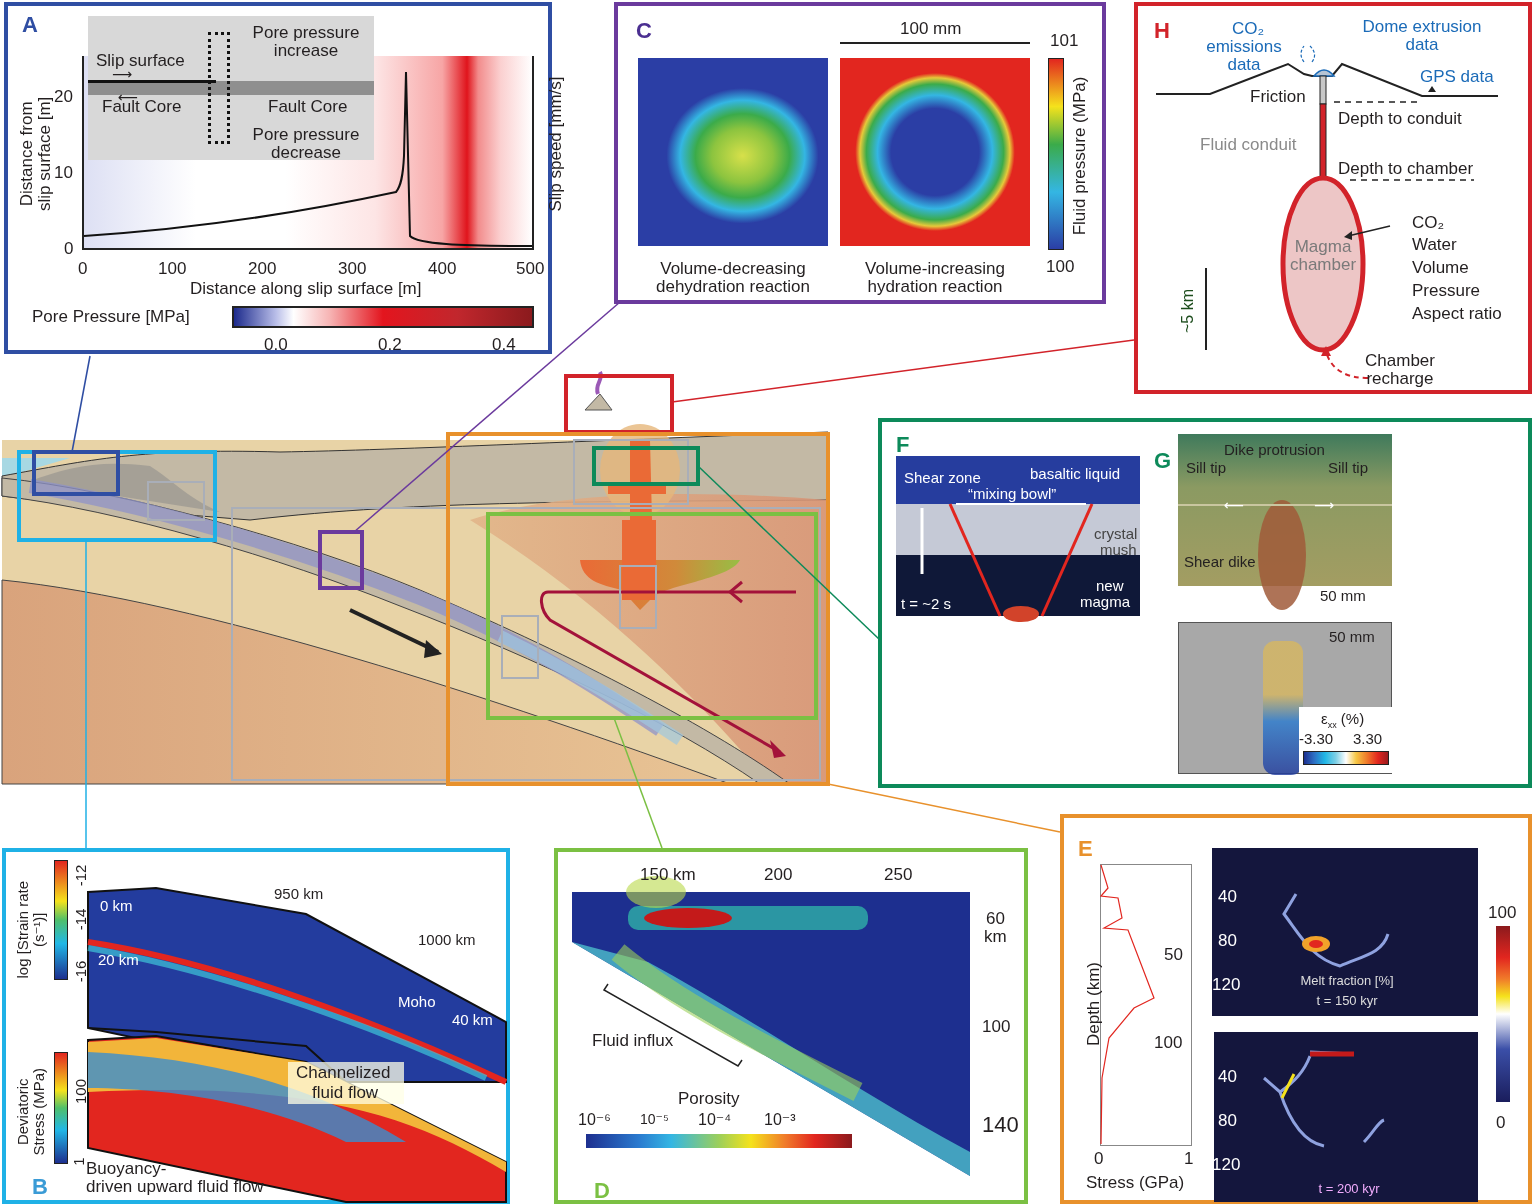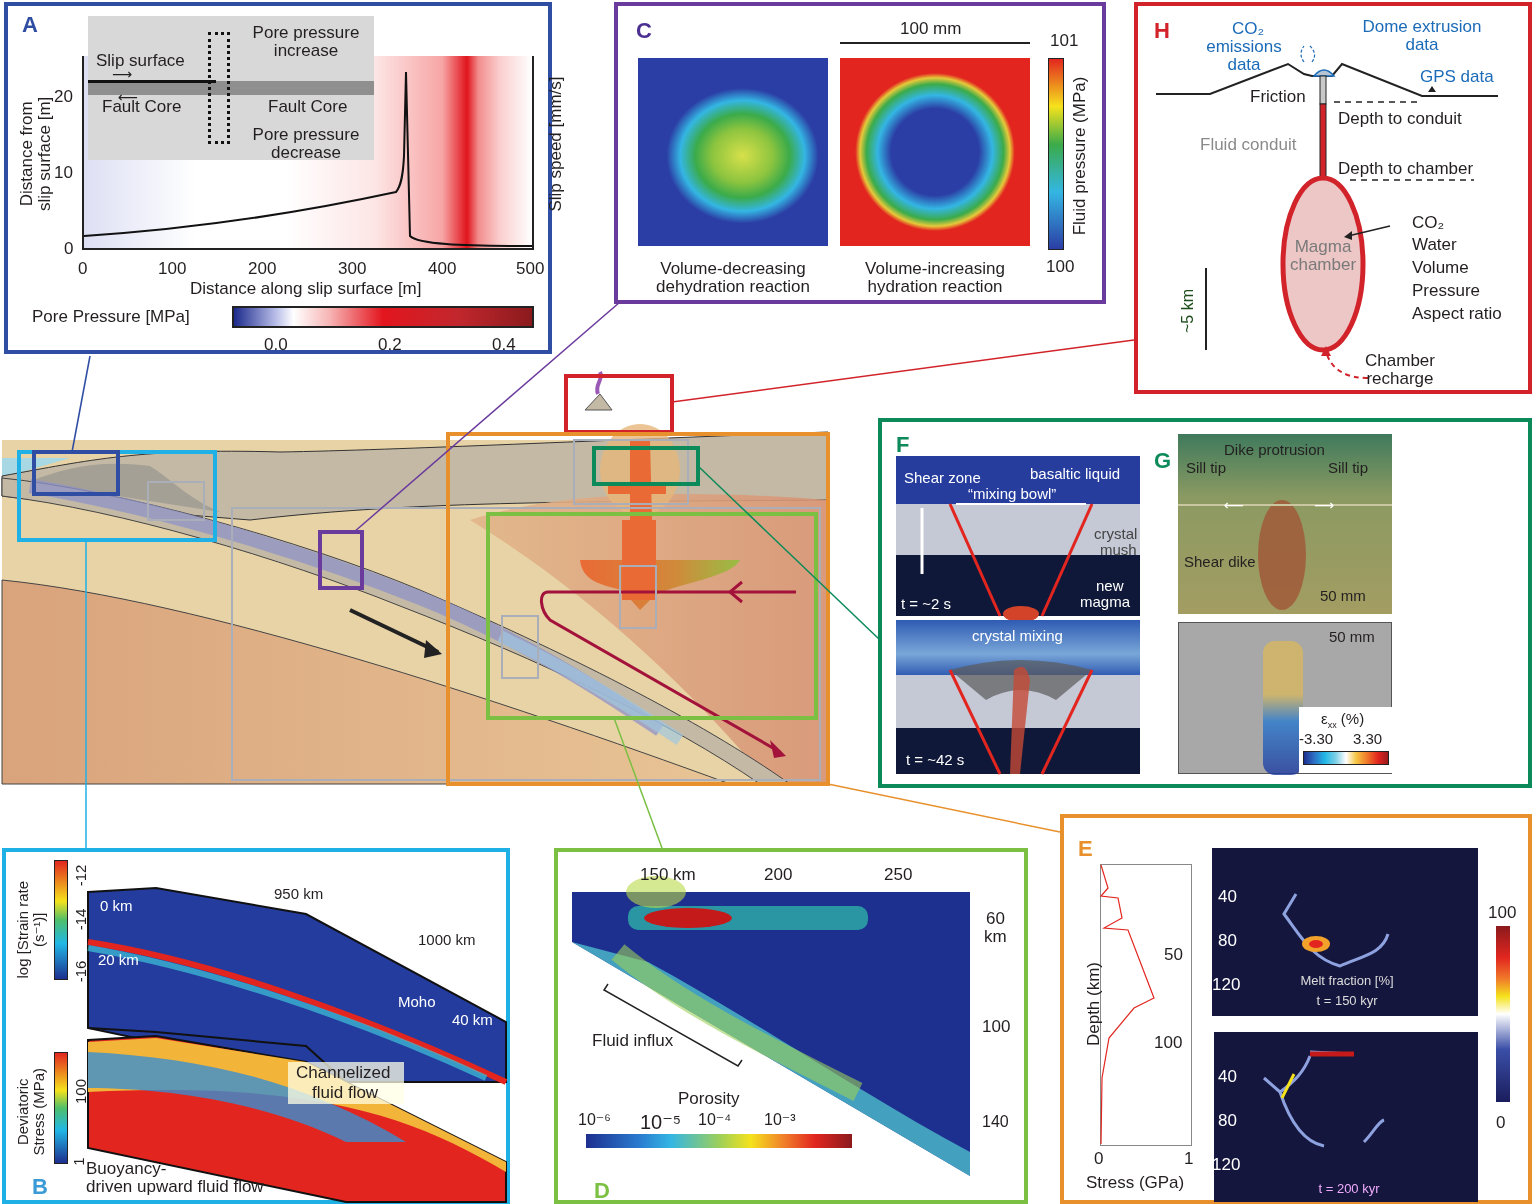--- a/index.html
+++ b/index.html
@@ -212,34 +212,23 @@
     </svg>
     <span class="t" style="left:8px;top:14px;font-size:15px;color:#fff;">Shear zone</span>
     <span class="t" style="left:134px;top:10px;font-size:15px;color:#fff;">basaltic liquid</span>
     <span class="t" style="left:72px;top:30px;font-size:15px;color:#fff;">“mixing bowl”</span>
     <span class="t" style="left:198px;top:70px;font-size:15px;color:#444;">crystal</span>
     <span class="t" style="left:204px;top:86px;font-size:15px;color:#444;">mush</span>
     <span class="t" style="left:200px;top:122px;font-size:15px;color:#fff;">new</span>
     <span class="t" style="left:184px;top:138px;font-size:15px;color:#fff;">magma</span>
     <span class="t" style="left:5px;top:140px;font-size:15px;color:#fff;">t = ~2 s</span>
   </div>
-  <div class="abs" style="left:14px;top:198px;width:244px;height:154px;
-       background:linear-gradient(180deg,#2f5bb3 0%,#7aa7d8 22%,#2f5bb3 36%,#c5c9d6 36%,#c5c9d6 70%,#0f1838 70%,#0f1838 100%);">
-    <svg width="244" height="154">
-      <path d="M54,50 Q125,30 196,50 L160,80 Q125,60 90,80 Z" fill="#5a5a5a" opacity="0.7"></path>
-      <path d="M118,50 Q130,40 134,60 L124,154 L114,154 Z" fill="#c44a36" opacity="0.8"></path>
-      <line x1="54" y1="50" x2="104" y2="154" stroke="#e2261f" stroke-width="3"></line>
-      <line x1="196" y1="50" x2="146" y2="154" stroke="#e2261f" stroke-width="3"></line>
-    </svg>
-    <span class="t" style="left:76px;top:8px;font-size:15px;color:#fff;">crystal mixing</span>
-    <span class="t" style="left:10px;top:132px;font-size:15px;color:#fff;">t = ~42 s</span>
-  </div>
 
   <span class="plabel" style="left:272px;top:26px;color:#0d8a5a;">G</span>
-  <div class="abs" style="left:296px;top:12px;width:214px;height:180px;
+  <div class="abs" style="left:296px;top:12px;width:214px;height:152px;
        background:linear-gradient(180deg,#3f7a5c 0%,#8b9a62 35%,#a39d62 100%);">
     <div class="abs" style="left:80px;top:66px;width:48px;height:110px;border-radius:50%;background:#a05a3a;opacity:0.85;"></div>
     <div class="abs" style="left:0;top:70px;width:214px;height:2px;background:#c9c6a0;"></div>
     <span class="t" style="left:46px;top:8px;font-size:15px;">Dike protrusion</span>
     <span class="t" style="left:8px;top:26px;font-size:15px;">Sill tip</span>
     <span class="t" style="left:150px;top:26px;font-size:15px;">Sill tip</span>
     <span class="t" style="left:6px;top:120px;font-size:15px;">Shear dike</span>
     <span class="t" style="left:142px;top:154px;font-size:15px;">50 mm</span>
     <span class="t" style="left:46px;top:64px;font-size:14px;color:#fff;">⟵</span>
     <span class="t" style="left:136px;top:64px;font-size:14px;color:#fff;">⟶</span>
@@ -315,28 +304,28 @@
     <rect x="70" y="54" width="240" height="24" rx="10" fill="#2fb0a8" opacity="0.8"></rect>
     <ellipse cx="130" cy="66" rx="44" ry="10" fill="#c41a1a"></ellipse>
     <ellipse cx="98" cy="40" rx="30" ry="16" fill="#b9d84a" opacity="0.6"></ellipse>
   </svg>
   <span class="t" style="left:82px;top:14px;font-size:17px;">150 km</span>
   <span class="t" style="left:206px;top:14px;font-size:17px;">200</span>
   <span class="t" style="left:326px;top:14px;font-size:17px;">250</span>
   <span class="t" style="left:428px;top:58px;font-size:17px;">60</span>
   <span class="t" style="left:426px;top:76px;font-size:17px;">km</span>
   <span class="t" style="left:424px;top:166px;font-size:17px;">100</span>
-  <span class="t" style="left:424px;top:262px;font-size:16px;">140</span>
+  <span class="t" style="left:424px;top:262px;font-size:22px;">140</span>
   <svg width="474" height="356">
     <polyline points="50,132 46,138 180,214 184,208" fill="none" stroke="#222" stroke-width="1.5"></polyline>
   </svg>
   <span class="t" style="left:34px;top:180px;font-size:17px;">Fluid influx</span>
   <span class="t" style="left:120px;top:238px;font-size:17px;">Porosity</span>
   <span class="t" style="left:20px;top:260px;font-size:16px;">10⁻⁶</span>
-  <span class="t" style="left:82px;top:260px;font-size:20px;">10⁻⁵</span>
+  <span class="t" style="left:82px;top:260px;font-size:14px;">10⁻⁵</span>
   <span class="t" style="left:140px;top:260px;font-size:16px;">10⁻⁴</span>
   <span class="t" style="left:206px;top:260px;font-size:16px;">10⁻³</span>
   <div class="abs" style="left:28px;top:282px;width:266px;height:14px;
        background:linear-gradient(90deg,#1d2f8f 0%,#2a7bd0 20%,#34b6e3 32%,#9ccf5a 50%,#f5e21c 62%,#f07a2a 75%,#e2261f 86%,#8b1a1d 100%);"></div>
 </div>
 
 <div class="panel" style="left:1060px;top:814px;width:472px;height:390px;border:4px solid #e8912c;">
   <span class="plabel" style="left:14px;top:18px;color:#e8912c;">E</span>
   <div class="abs" style="left:36px;top:46px;width:92px;height:282px;border:1px solid #888;"></div>
   <svg width="472" height="390">

